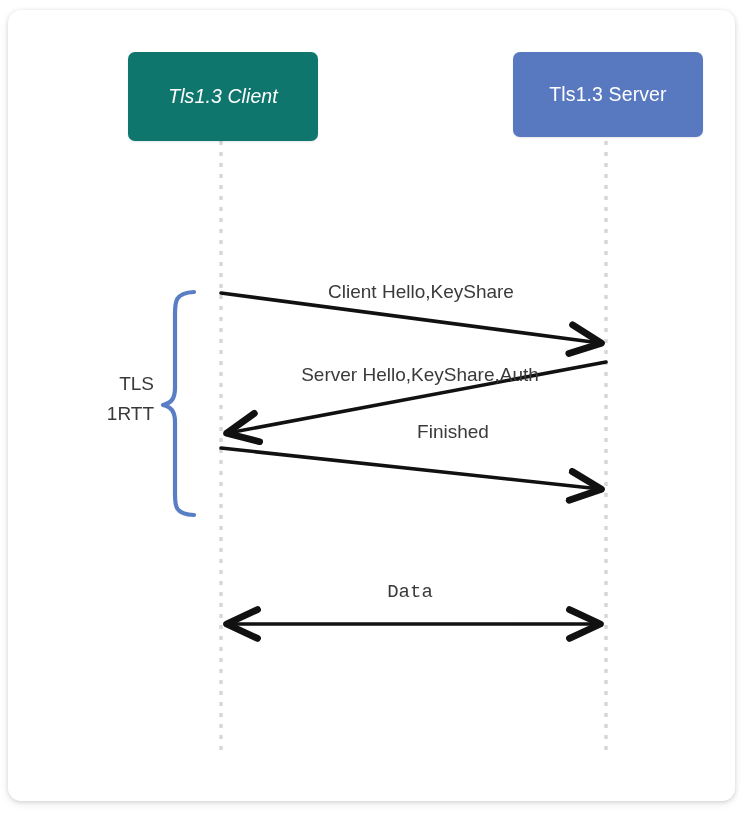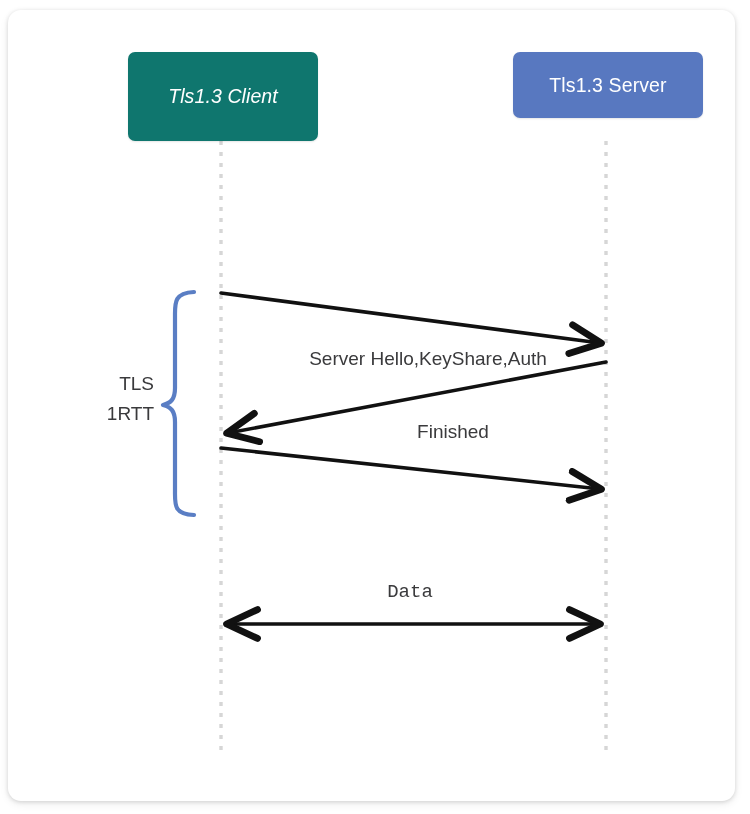--- a/index.html
+++ b/index.html
@@ -103,26 +103,27 @@
              C175,399 171,403 163,405
              C171,407 175,411 175,422
              L175,492
              C175,505 174,514 194,515" fill="none" stroke="#5a7ec4" stroke-width="4.2" stroke-linecap="round" stroke-linejoin="round"></path>
   </svg>
 
   <div class="actor-box" id="actor-client" style="left:128px; top:52px; width:190px; height:89px; background:#0f766e;font-style:italic;">
     <span>Tls1.3 Client</span>
   </div>
 
-  <div class="actor-box" id="actor-server" style="left:513px; top:52px; width:190px; height:66px; background:#5878c0;">
+  <div class="actor-box" id="actor-server" style="left:513px; top:52px; width:190px; height:85px; background:#5878c0;">
     <span>Tls1.3 Server</span>
   </div>
 
+  <div class="msg-label" style="left:421px; top:281px;">Client Hello,KeyShare</div>
 
-  <div class="msg-label" style="left:420px; top:348px;margin-left:8px;">Server Hello,KeyShare,Auth</div>
+  <div class="msg-label" style="left:420px; top:364px;">Server Hello,KeyShare,Auth</div>
 
   <div class="msg-label" style="left:453px; top:421px;">Finished</div>
 
   <div class="msg-label" style="left:410px; top:581px;font-family:Liberation Mono, monospace;">Data</div>
 
   <div class="brace-label" style="left:76px; top:369px; width:78px;">
     <div>TLS</div>
     <div>1RTT</div>
   </div>
 

